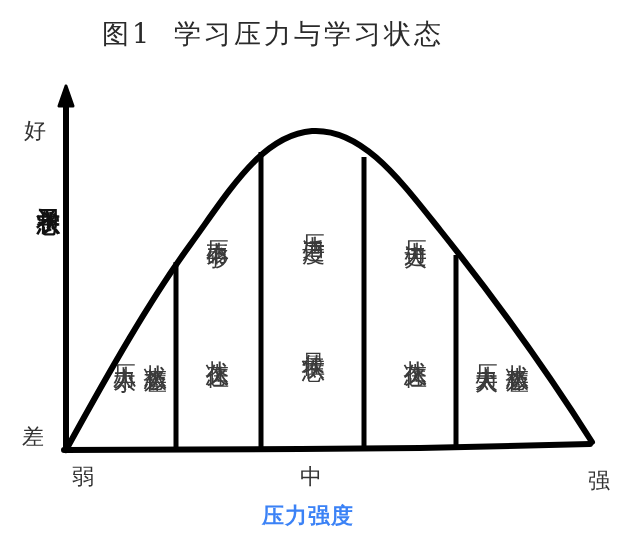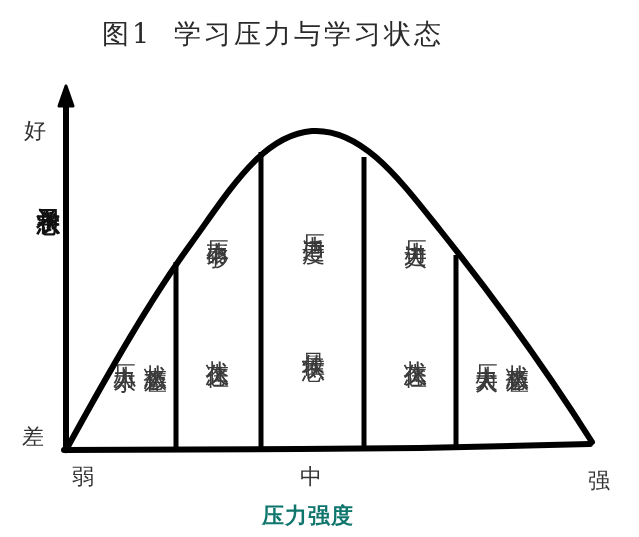--- a/index.html
+++ b/index.html
@@ -9,21 +9,21 @@
            font-size: 27px; letter-spacing: 3px; color: #2a2a2a; }
   .title .fig { margin-right: 22px; }
   svg.plot { position: absolute; left: 0; top: 0; }
   .lbl { position: absolute; font-size: 22px; color: #333; line-height: 1; }
   .vert { position: absolute; writing-mode: vertical-rl; text-orientation: upright;
           font-size: 23px; color: #3a3a3a; letter-spacing: 2px; line-height: 1; }
   .ytitle { position: absolute; left: 34px; top: 190px; writing-mode: vertical-rl;
             text-orientation: upright; font-family: "DejaVu Sans", sans-serif;
             font-size: 23px; font-weight: bold; color: #111; letter-spacing: 1px; }
   .xtitle { position: absolute; left: 262px; top: 501px; font-family: Liberation Serif, serif;
-            font-size: 22px; font-weight: bold; color: #0f766e; letter-spacing: 1px; }
+            font-size: 22px; font-weight: bold; color: #3b82f6; letter-spacing: 1px; }
 </style>
 </head>
 <body>
 
 <div class="title">
   <span class="fig">图1</span><span>学习压力与学习状态</span>
 </div>
 
 <svg class="plot" width="639" height="537" viewBox="0 0 639 537">
 

